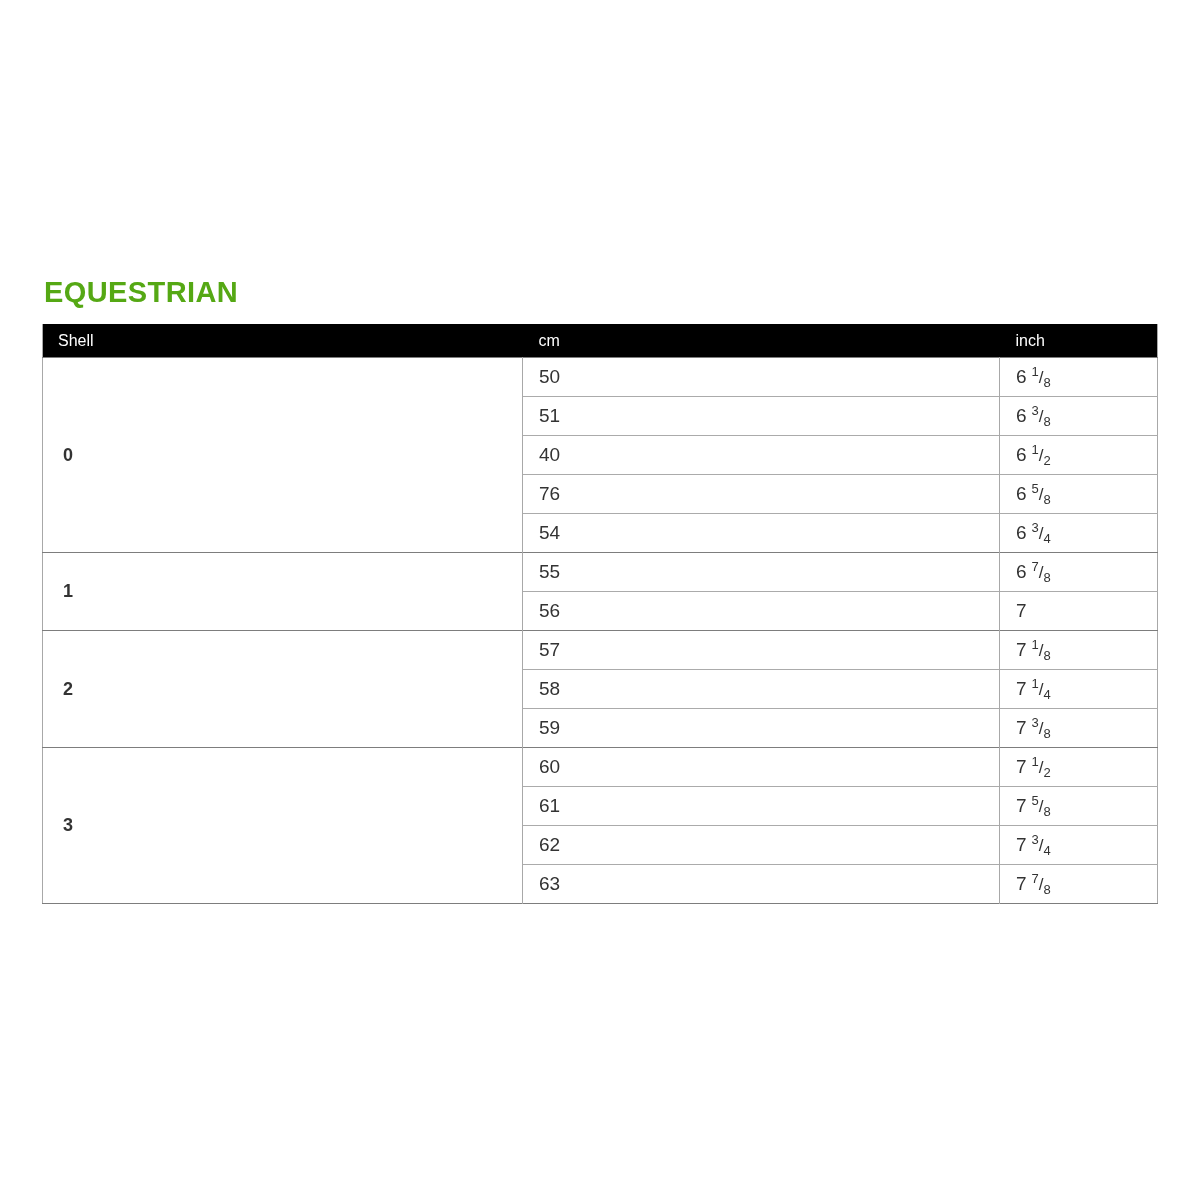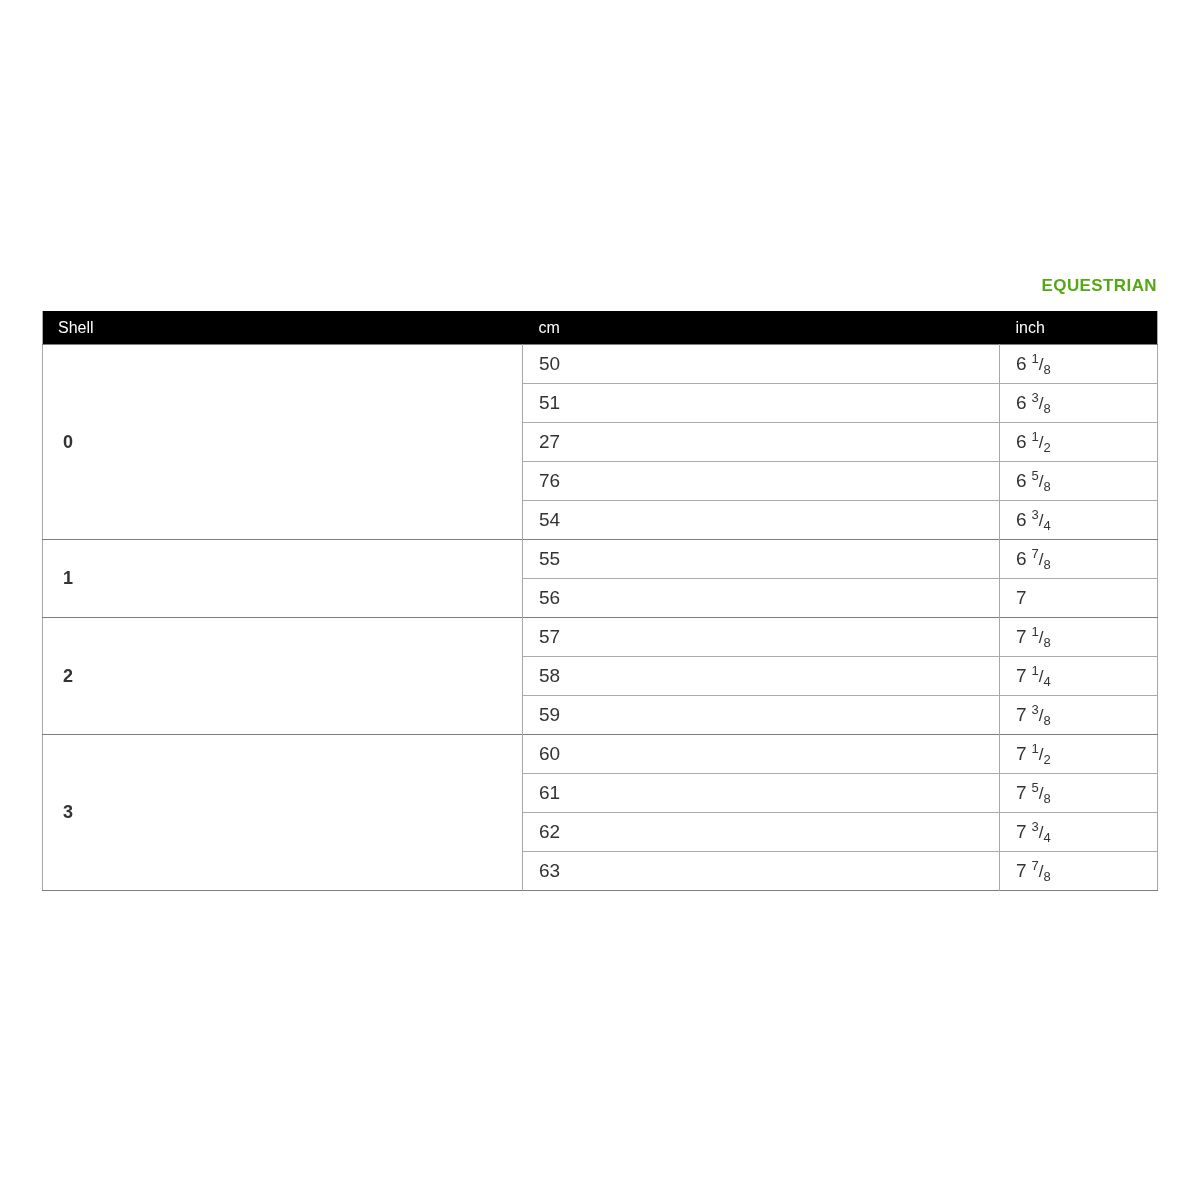--- a/index.html
+++ b/index.html
@@ -11,25 +11,24 @@
     font-family: "Liberation Sans", "DejaVu Sans", sans-serif;
     position: relative;
   }
   .wrap {
     position: absolute;
     left: 42px;
     top: 276px;
     width: 1115px;
   }
   .heading {
-    font-size: 17px;
+    font-size: 29px;
     font-weight: bold;
     letter-spacing: 0.4px;
     margin: 0 0 15px 2px;
-    text-align: right;
   }
   table.size-table {
     border-collapse: collapse;
     table-layout: fixed;
     width: 1115px;
     border-left: 1px solid #a8a8a8;
     border-right: 1px solid #a8a8a8;
     border-bottom: 1px solid #7d7d7d;
   }
   col.c-shell { width: 480px; }
@@ -109,21 +108,21 @@
         <tr class="row-gs">
           <td class="shell-cell" rowspan="5">0</td>
           <td class="cm-cell">50</td>
           <td class="inch-cell"><span>6<span class="frac"><span class="num">1</span><span class="sl">/</span><span class="den">8</span></span></span></td>
         </tr>
         <tr class="row-in">
           <td class="cm-cell">51</td>
           <td class="inch-cell"><span>6<span class="frac"><span class="num">3</span><span class="sl">/</span><span class="den">8</span></span></span></td>
         </tr>
         <tr class="row-in">
-          <td class="cm-cell">27</td>
+          <td class="cm-cell">40</td>
           <td class="inch-cell"><span>6<span class="frac"><span class="num">1</span><span class="sl">/</span><span class="den">2</span></span></span></td>
         </tr>
         <tr class="row-in">
           <td class="cm-cell">76</td>
           <td class="inch-cell"><span>6<span class="frac"><span class="num">5</span><span class="sl">/</span><span class="den">8</span></span></span></td>
         </tr>
         <tr class="row-in">
           <td class="cm-cell">54</td>
           <td class="inch-cell"><span>6<span class="frac"><span class="num">3</span><span class="sl">/</span><span class="den">4</span></span></span></td>
         </tr>

